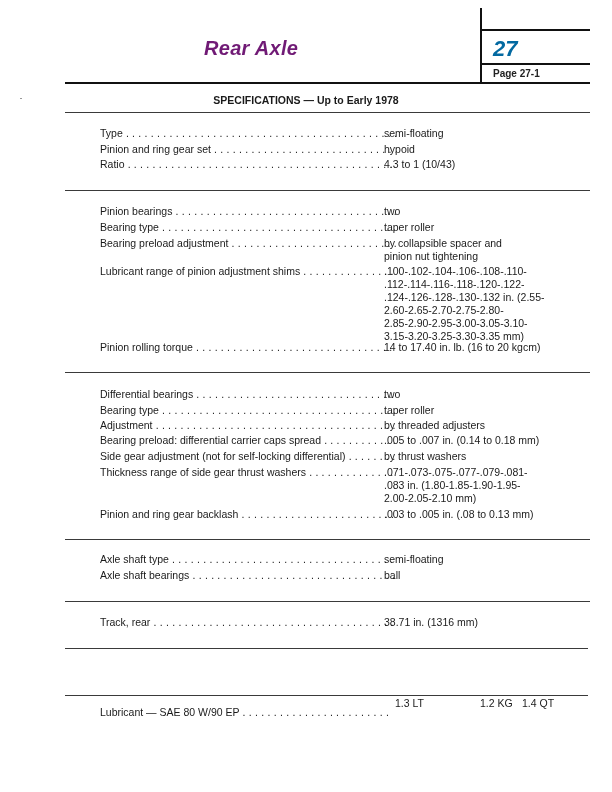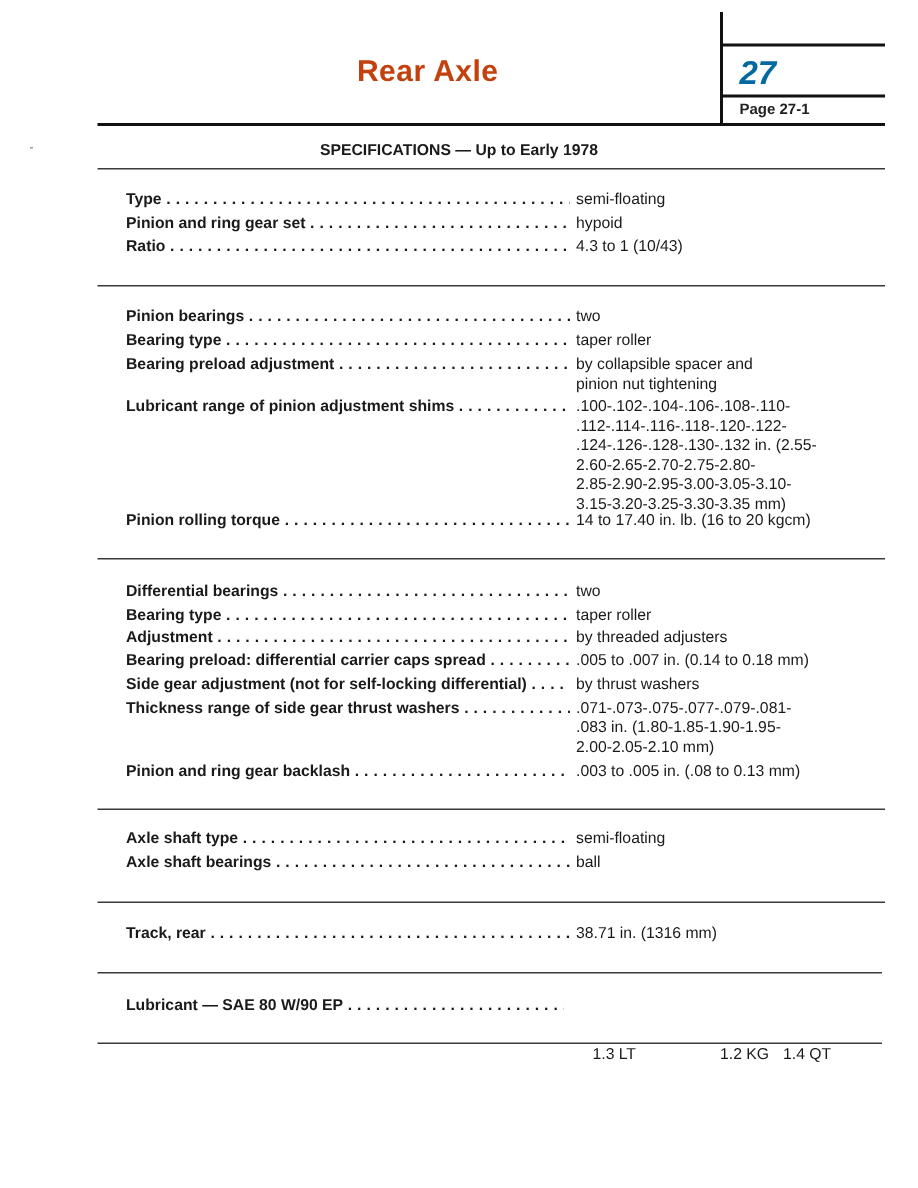--- a/index.html
+++ b/index.html
@@ -6,38 +6,38 @@
   body {
     width: 612px; height: 792px; position: relative; overflow: hidden;
     font-family: "Liberation Sans", sans-serif; color: #1a1a1a;
   }
   .abs { position: absolute; }
   .hline { position: absolute; height: 1px; background: #3a3a3a; }
   .hline.thick { height: 2px; background: #111; }
   .vline { position: absolute; width: 2px; background: #111; }
 
   .title {
-    left: 238px; top: 37px; font-size: 20px; font-weight: bold; 
-    letter-spacing: 0.3px; color: #c2410c;
+    left: 204px; top: 37px; font-size: 20px; font-weight: bold; font-style: italic;
+    letter-spacing: 0.3px; color: #701a75;
   }
   .chapter {
     left: 493px; top: 36px; font-size: 22px; font-weight: bold; font-style: italic; color: #0369a1;
   }
   .pageno {
     left: 493px; top: 68px; font-size: 10px; font-weight: bold; color: #222;
   }
   .spec-heading {
     left: 0; width: 612px; top: 94px; text-align: center;
     font-size: 10.5px; font-weight: bold; color: #1a1a1a;
   }
   .speck { left: 20px; top: 98px; width: 2px; height: 1px; background: #999; }
 
   .row { position: absolute; left: 84px; width: 510px; font-size: 10.5px; line-height: 13px; }
   .label {
-    position: absolute; left: 0; width: 296px; white-space: nowrap; overflow: hidden; font-weight: bold;
+    position: absolute; left: 16px; width: 296px; white-space: nowrap; overflow: hidden;
   }
   .label::after {
     content: " . . . . . . . . . . . . . . . . . . . . . . . . . . . . . . . . . . . . . . . . . . . . . . . . . . . . . . . . . . . . . . . . . . . . . . . . . . . . . . . . . . . . . . . . .";
     letter-spacing: 0.2px;
   }
   .value {
     position: absolute; left: 300px; width: 182px; text-align: left; white-space: pre-line;
   }
   .lub-val { position: absolute; font-size: 10.5px; margin-top: 33px; }
 </style>
@@ -158,20 +158,20 @@
   <div class="row" style="top:616px;">
     <span class="label">Track, rear</span>
     <span class="value">38.71 in. (1316 mm)</span>
   </div>
 </div>
 
 <div class="hline" style="left:65px; top:648px; width:523px;"></div>
 
 <div>
   <div class="row" style="top:664px;">
-    <span class="label" style="width:292px;">Lubricant — SAE 80 W/90 EP</span>
+    <span class="label" style="width:292px;margin-top:42px;">Lubricant — SAE 80 W/90 EP</span>
     <span class="lub-val" style="left:311px;">1.3 LT</span>
     <span class="lub-val" style="left:396px;text-align:center;">1.2 KG</span>
     <span class="lub-val" style="left:438px;">1.4 QT</span>
   </div>
 </div>
 
 <div class="hline" style="left:65px; top:695px; width:523px;"></div>
 
 </body></html>

